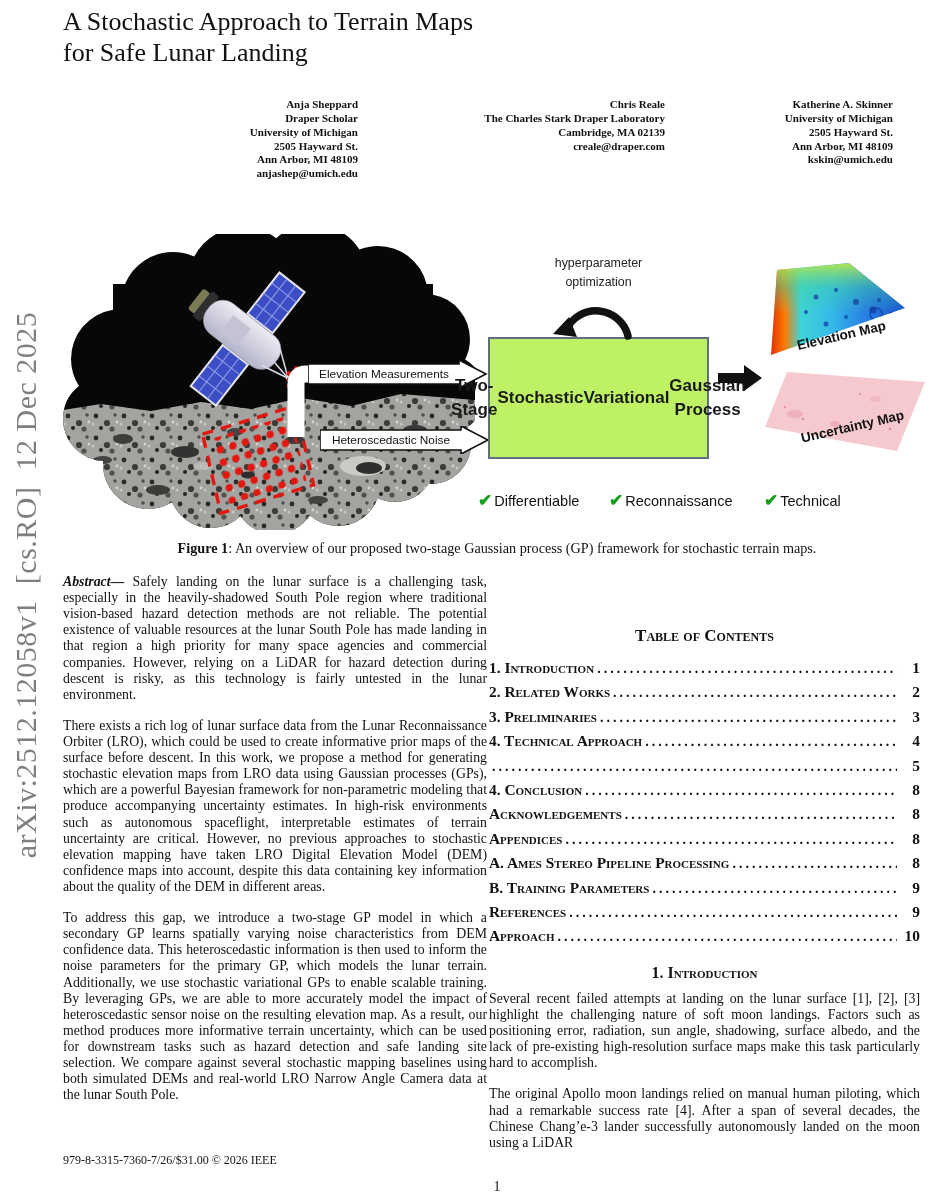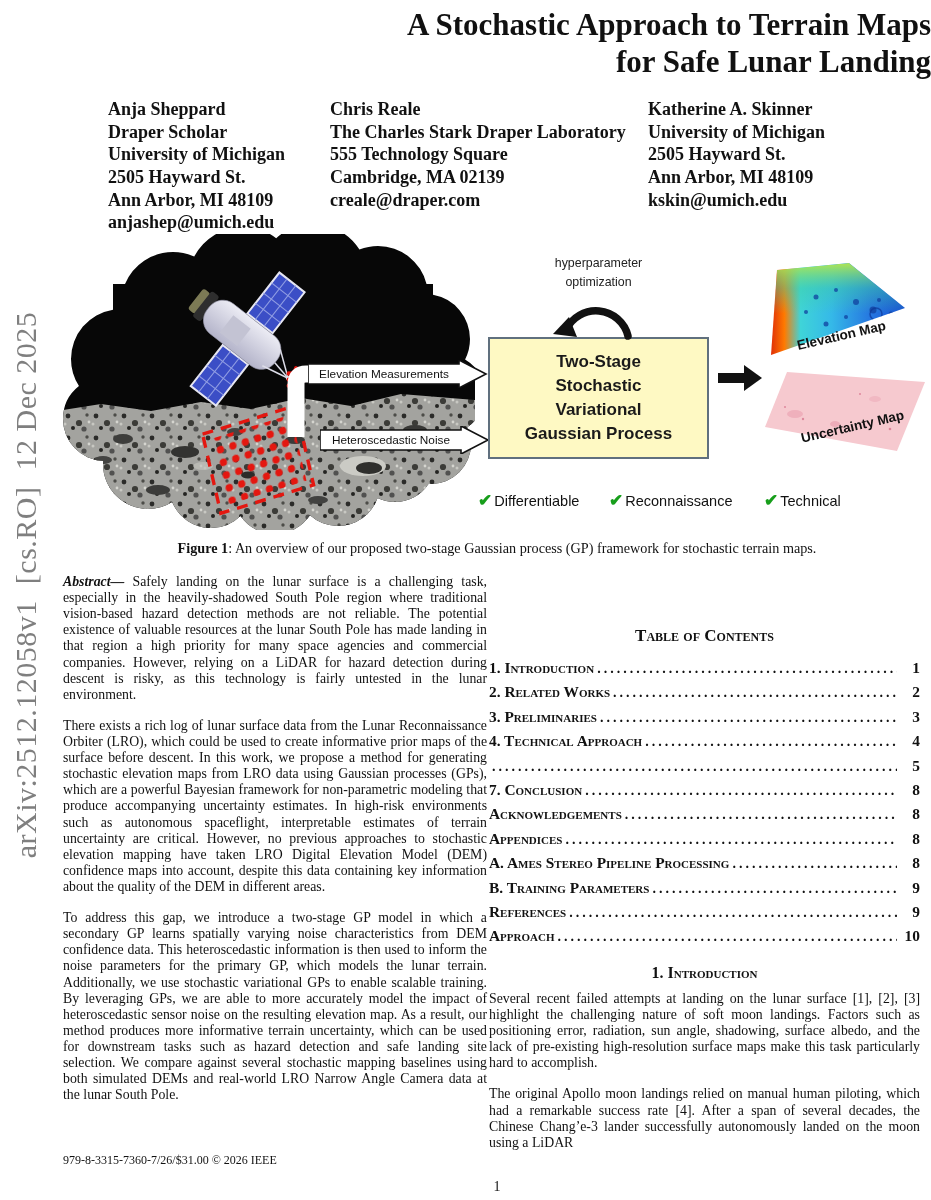--- a/index.html
+++ b/index.html
@@ -10,39 +10,39 @@
   }
   
   .arxiv-strip {
     position:absolute; top:585px; left:26px;
     transform:translate(-50%,-50%) rotate(-90deg);
     white-space:pre; color:#7f7f7f; font-size:30px; letter-spacing:.5px;
   }
   
   .title {
     position:absolute; top:6px; left:63px; width:868px;
-    text-align:right; font-size:31px; font-weight:bold; line-height:1.2;
-  }
-  .author-block { position:absolute; top:98px; text-align:left;
-    font-size:18px; font-weight:bold; line-height:1.26; }
+    text-align:left; font-size:26px; font-weight:normal; line-height:1.2;
+  }
+  .author-block { position:absolute; top:98px; text-align:right;
+    font-size:11px; font-weight:bold; line-height:1.26; }
   .author-1 { left:108px; width:250px; }
   .author-2 { left:330px; width:335px; }
   .author-3 { left:648px; width:245px; }
   .author-block div { white-space:nowrap; }
   
   .figure { position:absolute; left:63px; top:232px; width:868px; height:306px; }
   .moon-scene { position:absolute; left:0; top:2px; }
   .label-arrow { position:absolute; }
   .label-arrow text { font-family:"Liberation Sans", sans-serif; font-size:11.8px; fill:#111; }
   .arrow-elev { left:245px; top:128px; }
   .arrow-noise { left:257px; top:194px; }
   .gp-box {
     position:absolute; left:425px; top:105px; width:221px; height:122px;
-    background:#fef9c3; border:2px solid #60707e;
-    display:flex; flex-direction:column; justify-content:center; align-items:center;
+    background:#bef264; border:2px solid #60707e;
+    display:flex; flex-direction:row; justify-content:center; align-items:center;
     font-family:"Liberation Sans", sans-serif; font-weight:bold; font-size:17px;
     line-height:1.42; color:#1a1a1a; text-align:center;
   }
   .hyper-label {
     position:absolute; left:425px; top:22px; width:221px; text-align:center;
     font-family:"Liberation Sans", sans-serif; font-size:12.4px; color:#222; line-height:1.5;
   }
   .hyper-arrow { position:absolute; left:487px; top:58px; }
   .big-arrow { position:absolute; left:655px; top:133px; }
   .elev-map { position:absolute; left:698px; top:30px; }
@@ -99,21 +99,20 @@
     <div>Anja Sheppard</div>
     <div>Draper Scholar</div>
     <div>University of Michigan</div>
     <div>2505 Hayward St.</div>
     <div>Ann Arbor, MI 48109</div>
     <div>anjashep@umich.edu</div>
   </div>
   <div class="author-block author-2">
     <div>Chris Reale</div>
     <div>The Charles Stark Draper Laboratory</div>
-    <div>555 Technology Square</div>
     <div>Cambridge, MA 02139</div>
     <div>creale@draper.com</div>
   </div>
   <div class="author-block author-3">
     <div>Katherine A. Skinner</div>
     <div>University of Michigan</div>
     <div>2505 Hayward St.</div>
     <div>Ann Arbor, MI 48109</div>
     <div>kskin@umich.edu</div>
   </div>
@@ -338,21 +337,21 @@
         <div class="toc-item">
             <span>4. Technical Approach</span>
             <span class="toc-dots"></span>
             <span class="toc-page">4</span>
           </div>
         <div class="toc-item">
             <span class="toc-dots"></span>
             <span class="toc-page">5</span>
           </div>
         <div class="toc-item">
-            <span>7. Conclusion</span>
+            <span>4. Conclusion</span>
             <span class="toc-dots"></span>
             <span class="toc-page">8</span>
           </div>
         <div class="toc-item">
             <span>Acknowledgements</span>
             <span class="toc-dots"></span>
             <span class="toc-page">8</span>
           </div>
         <div class="toc-item">
             <span>Appendices</span>

